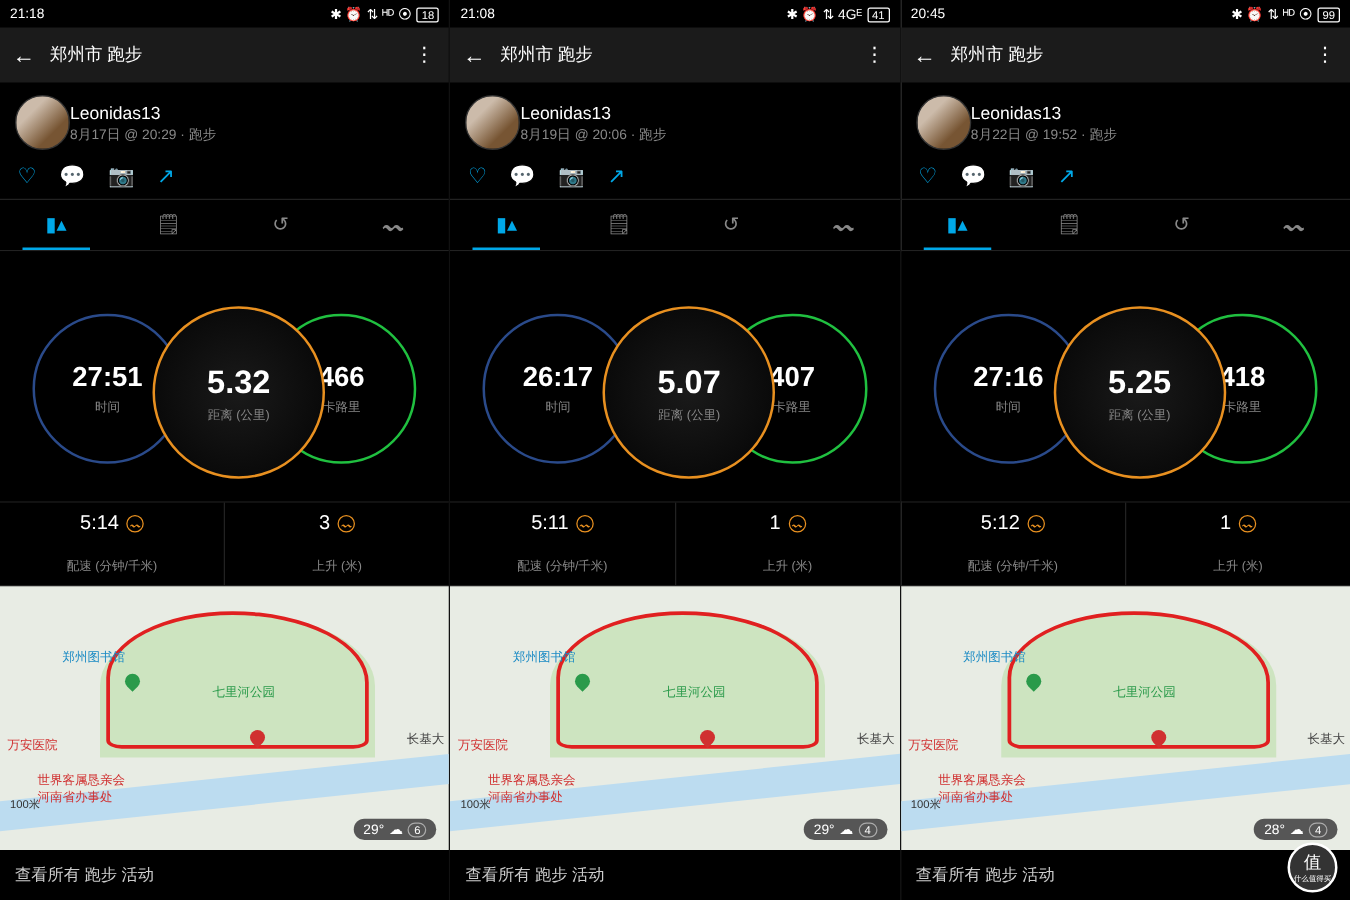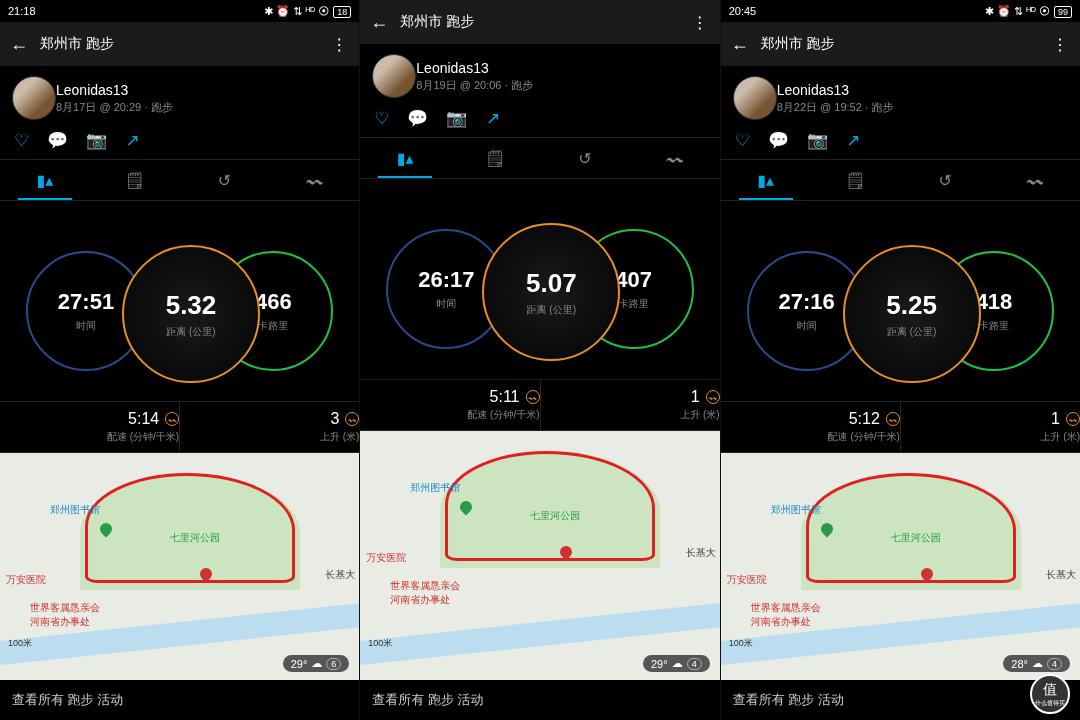--- a/index.html
+++ b/index.html
@@ -26,24 +26,24 @@
 .tab.active::after{content:"";position:absolute;bottom:0;left:20%;width:60%;height:2px;background:#00a8e8}
 .rings{height:200px;position:relative;display:flex;align-items:center;justify-content:center;background:#000}
 .ring{position:absolute;border-radius:50%;display:flex;flex-direction:column;align-items:center;justify-content:center}
 .r-time{width:120px;height:120px;border:2px solid #2a4a8a;left:26px;top:50px}
 .r-dist{width:138px;height:138px;border:2px solid #e89020;left:122px;top:44px;z-index:2;background:radial-gradient(circle at 50% 50%,#1a1a1a 0%,#0a0a0a 70%)}
 .r-cal{width:120px;height:120px;border:2px solid #20c040;right:26px;top:50px}
 .rval{color:#fff;font-size:22px;font-weight:700}
 .rlab{color:#888;font-size:10px;margin-top:4px}
 .r-dist .rval{font-size:26px}
 .metrics{display:flex;border-top:1px solid #222;border-bottom:1px solid #222}
-.metric{flex:1;padding:8px 0;text-align:right;position:relative}
+.metric{flex:1;padding:8px 0;text-align:center;position:relative}
 .metric+.metric{border-left:1px solid #222}
 .mval{color:#fff;font-size:16px;display:inline-flex;align-items:center;gap:6px}
-.mlab{color:#888;font-size:10px;margin-top:2px}
+.mlab{color:#888;font-size:10px;margin-top:18px}
 .pulse{width:14px;height:14px;border-radius:50%;border:1px solid #e89020;display:inline-flex;align-items:center;justify-content:center;font-size:8px;color:#e89020}
 .map{flex:1;background:#e8ece4;position:relative;overflow:hidden}
 .park{position:absolute;left:80px;top:22px;width:220px;height:115px;background:#cde4c0;border-radius:70% 70% 0 0}
 .river{position:absolute;left:-20px;bottom:35px;width:420px;height:24px;background:#bcdcf0;transform:rotate(-6deg)}
 .track{position:absolute;left:85px;top:20px;width:210px;height:110px;border:3px solid #e02020;border-radius:65% 70% 8% 8%}
 .mlabel{position:absolute;font-size:10px;color:#444}
 .mlabel.lib{left:50px;top:50px;color:#1a8ac4}
 .mlabel.park2{left:160px;top:80px;color:#2a9a4a}
 .mlabel.red{color:#d03030}
 .weather{position:absolute;right:10px;bottom:8px;background:rgba(70,70,70,.9);color:#fff;border-radius:12px;padding:2px 8px;font-size:11px;display:flex;align-items:center;gap:4px}
@@ -137,20 +137,27 @@
         <span>29°</span>
         <span>☁</span>
         <span style="border:1px solid #aaa;border-radius:8px;padding:0 4px;font-size:9px">6</span>
       </div>
     </div>
     <div class="footer">
       <span>查看所有 跑步 活动</span>
     </div>
   </div>
   <div class="phone">
+    <div class="status">
+      <span>21:08</span>
+      <span class="r">
+        <span>✱ ⏰ ⇅ 4Gᴱ </span>
+        <span class="bat">41</span>
+      </span>
+    </div>
     <div class="header">
       <span class="back">←</span>
       <span class="title">郑州市 跑步</span>
       <span class="dots">⋮</span>
     </div>
     <div class="user">
       <div class="av"></div>
       <div class="uinfo">
         <div class="uname">Leonidas13</div>
         <div class="umeta">8月19日 @ 20:06 · 跑步</div>

